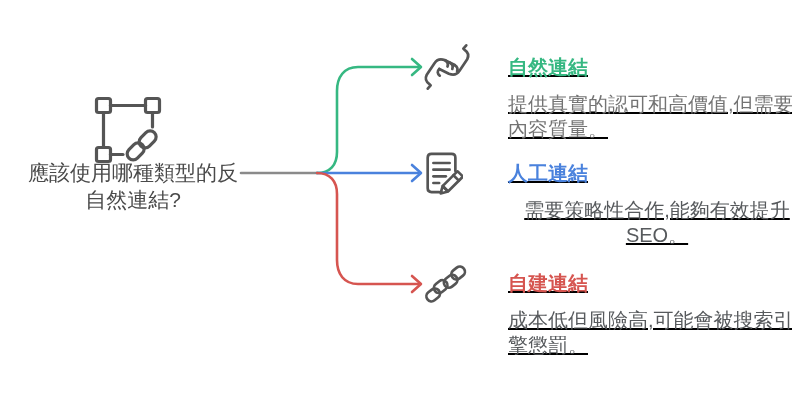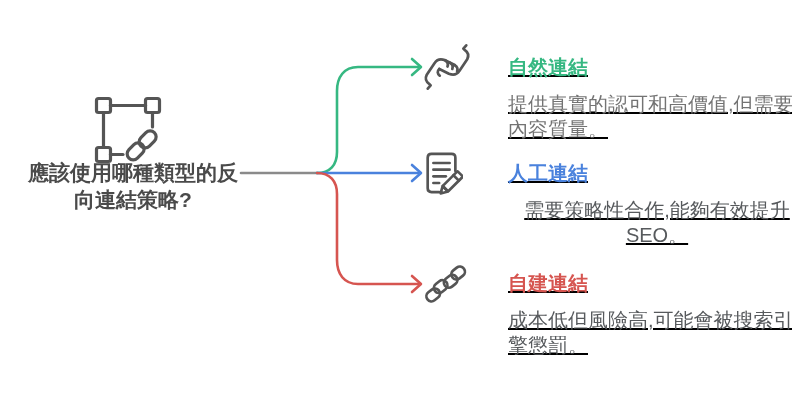--- a/index.html
+++ b/index.html
@@ -4,21 +4,21 @@
 <style>
   html,body{margin:0;padding:0;background:#ffffff;}
   .canvas{
     position:relative;width:792px;height:402px;background:#ffffff;
     font-family:"Liberation Sans",sans-serif;overflow:hidden;
   }
   .connectors{position:absolute;left:0;top:0;}
   .root-icon{position:absolute;left:94px;top:96px;}
   .root-label{
     position:absolute;left:16px;top:159px;width:234px;
-    text-align:center;font-size:21px;font-weight:bold;line-height:27px;
+    text-align:center;font-size:21px;font-weight:normal;line-height:27px;
   }
   .branch-icon{position:absolute;left:421px;}
   .bi-1{top:42px;}
   .bi-2{top:150px;}
   .bi-3{top:260px;}
   .branch-text{position:absolute;left:508px;width:298px;text-decoration:underline;}
   .bt-1{top:55px;}
   .bt-2{top:161px;}
   .bt-3{top:271px;}
   .branch-title{font-size:20px;font-weight:bold;line-height:24px;margin:0 0 13px 0;}
@@ -51,21 +51,21 @@
         <path d="M16.5,58.5 H29"></path>
         <g transform="rotate(-45 48 49)">
           <rect x="29.5" y="43" width="19" height="12" rx="6"></rect>
           <rect x="46.5" y="43" width="19" height="12" rx="6"></rect>
         </g>
       </g>
     </svg>
   </div>
   <div class="root-label" style="color: rgb(74, 74, 74);">
     <div>應該使用哪種類型的反</div>
-    <div>向連結策略?</div>
+    <div>自然連結?</div>
   </div>
 
   <div class="branch-icon bi-1">
     <svg width="52" height="50" viewBox="0 0 54 50">
       <g fill="none" stroke-width="2.8" stroke-linecap="round" stroke-linejoin="round" stroke="#555555">
         <path d="M45,7 Q51,11 48,17 L40,29 Q36,35 29,32 L19,27"></path>
         <path d="M9,43 Q3,39 6,33 L14,21 Q18,15 25,18 L35,23"></path>
         <path d="M25,18 q4,2.5 2.5,6.5"></path>
         <path d="M30,20.5 q4,2.5 2.5,6.5"></path>
         <path d="M35,23 q4,2.5 2.5,6.5"></path>

